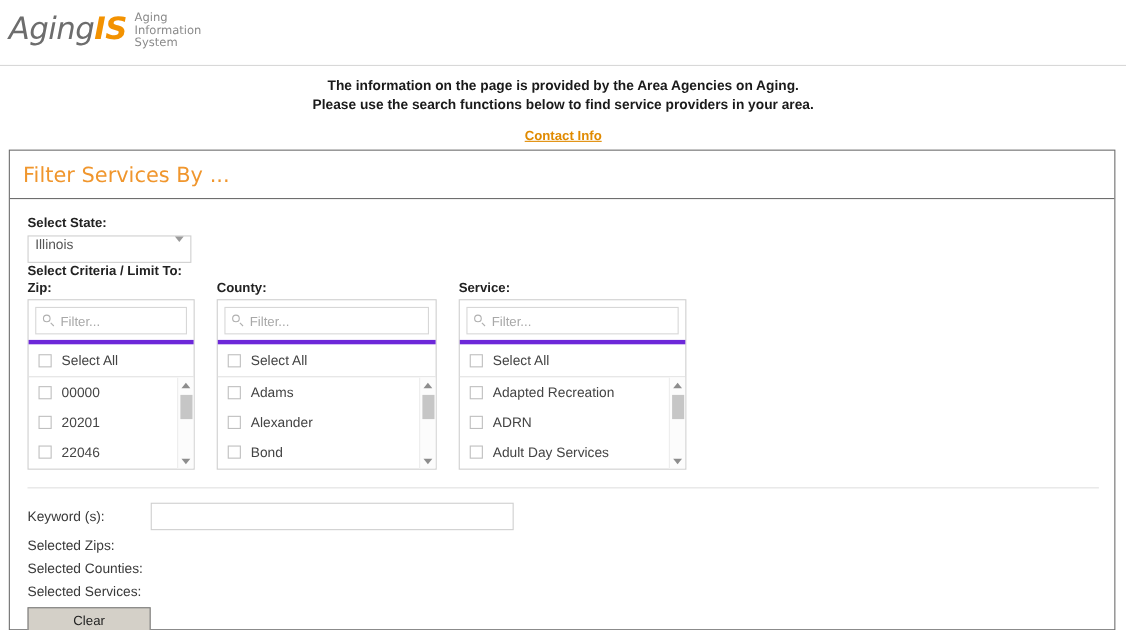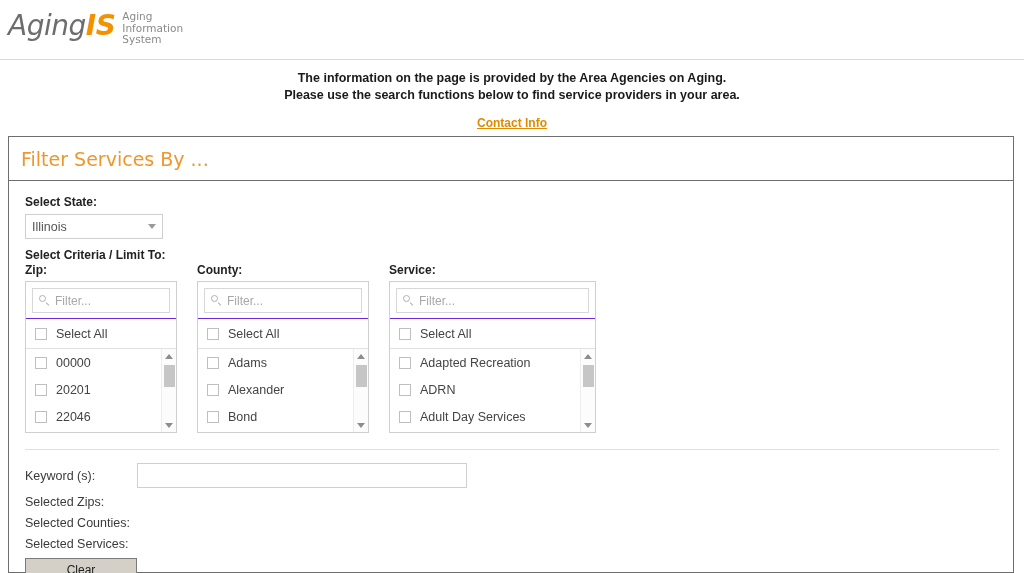--- a/index.html
+++ b/index.html
@@ -101,72 +101,70 @@
 
   .field-label {
     font-size: 12px;
     font-weight: bold;
     color: #222222;
     margin-bottom: 5px;
   }
 
   
   .state-select {
-    width: 138px;
+    width: 149px;
     height: 25px;
     border: 1px solid #cfcfcf;
     box-sizing: border-box;
     display: flex;
-    align-items: center;
     padding: 0 6px;
     font-size: 12.5px;
     color: #555555;
     background: #ffffff;
     cursor: pointer;
   }
   .state-select .val { flex: 1; }
   .caret {
     width: 0; height: 0;
     border-left: 4px solid transparent;
     border-right: 4px solid transparent;
     border-top: 5px solid #9a9a9a;
   }
 
   .criteria-label {
-    margin-top: 9px;
     font-size: 12px;
     font-weight: bold;
     color: #222222;
   }
 
   
   .columns {
     display: flex;
     margin-top: 1px;
   }
   .col { margin-right: 20px; }
   .col-zip    { width: 152px; }
-  .col-county { width: 172px; }
+  .col-county { width: 200px; }
   .col-serv   { width: 207px; }
 
   .col-head {
     font-size: 12px;
     font-weight: bold;
     color: #222222;
     margin-bottom: 4px;
   }
 
   .filter-box {
     border: 1px solid #cfcfcf;
     box-sizing: border-box;
     background: #ffffff;
   }
   .filter-search {
     padding: 6px 6px 5px 6px;
-    border-bottom: 1px solid #6d28d9;
+    border-bottom: 4px solid #6d28d9;
   }
   .search-field {
     border: 1px solid #d7d7d7;
     height: 23px;
     display: flex;
     align-items: center;
     padding-left: 6px;
     background: #fff;
   }
   .mag {

